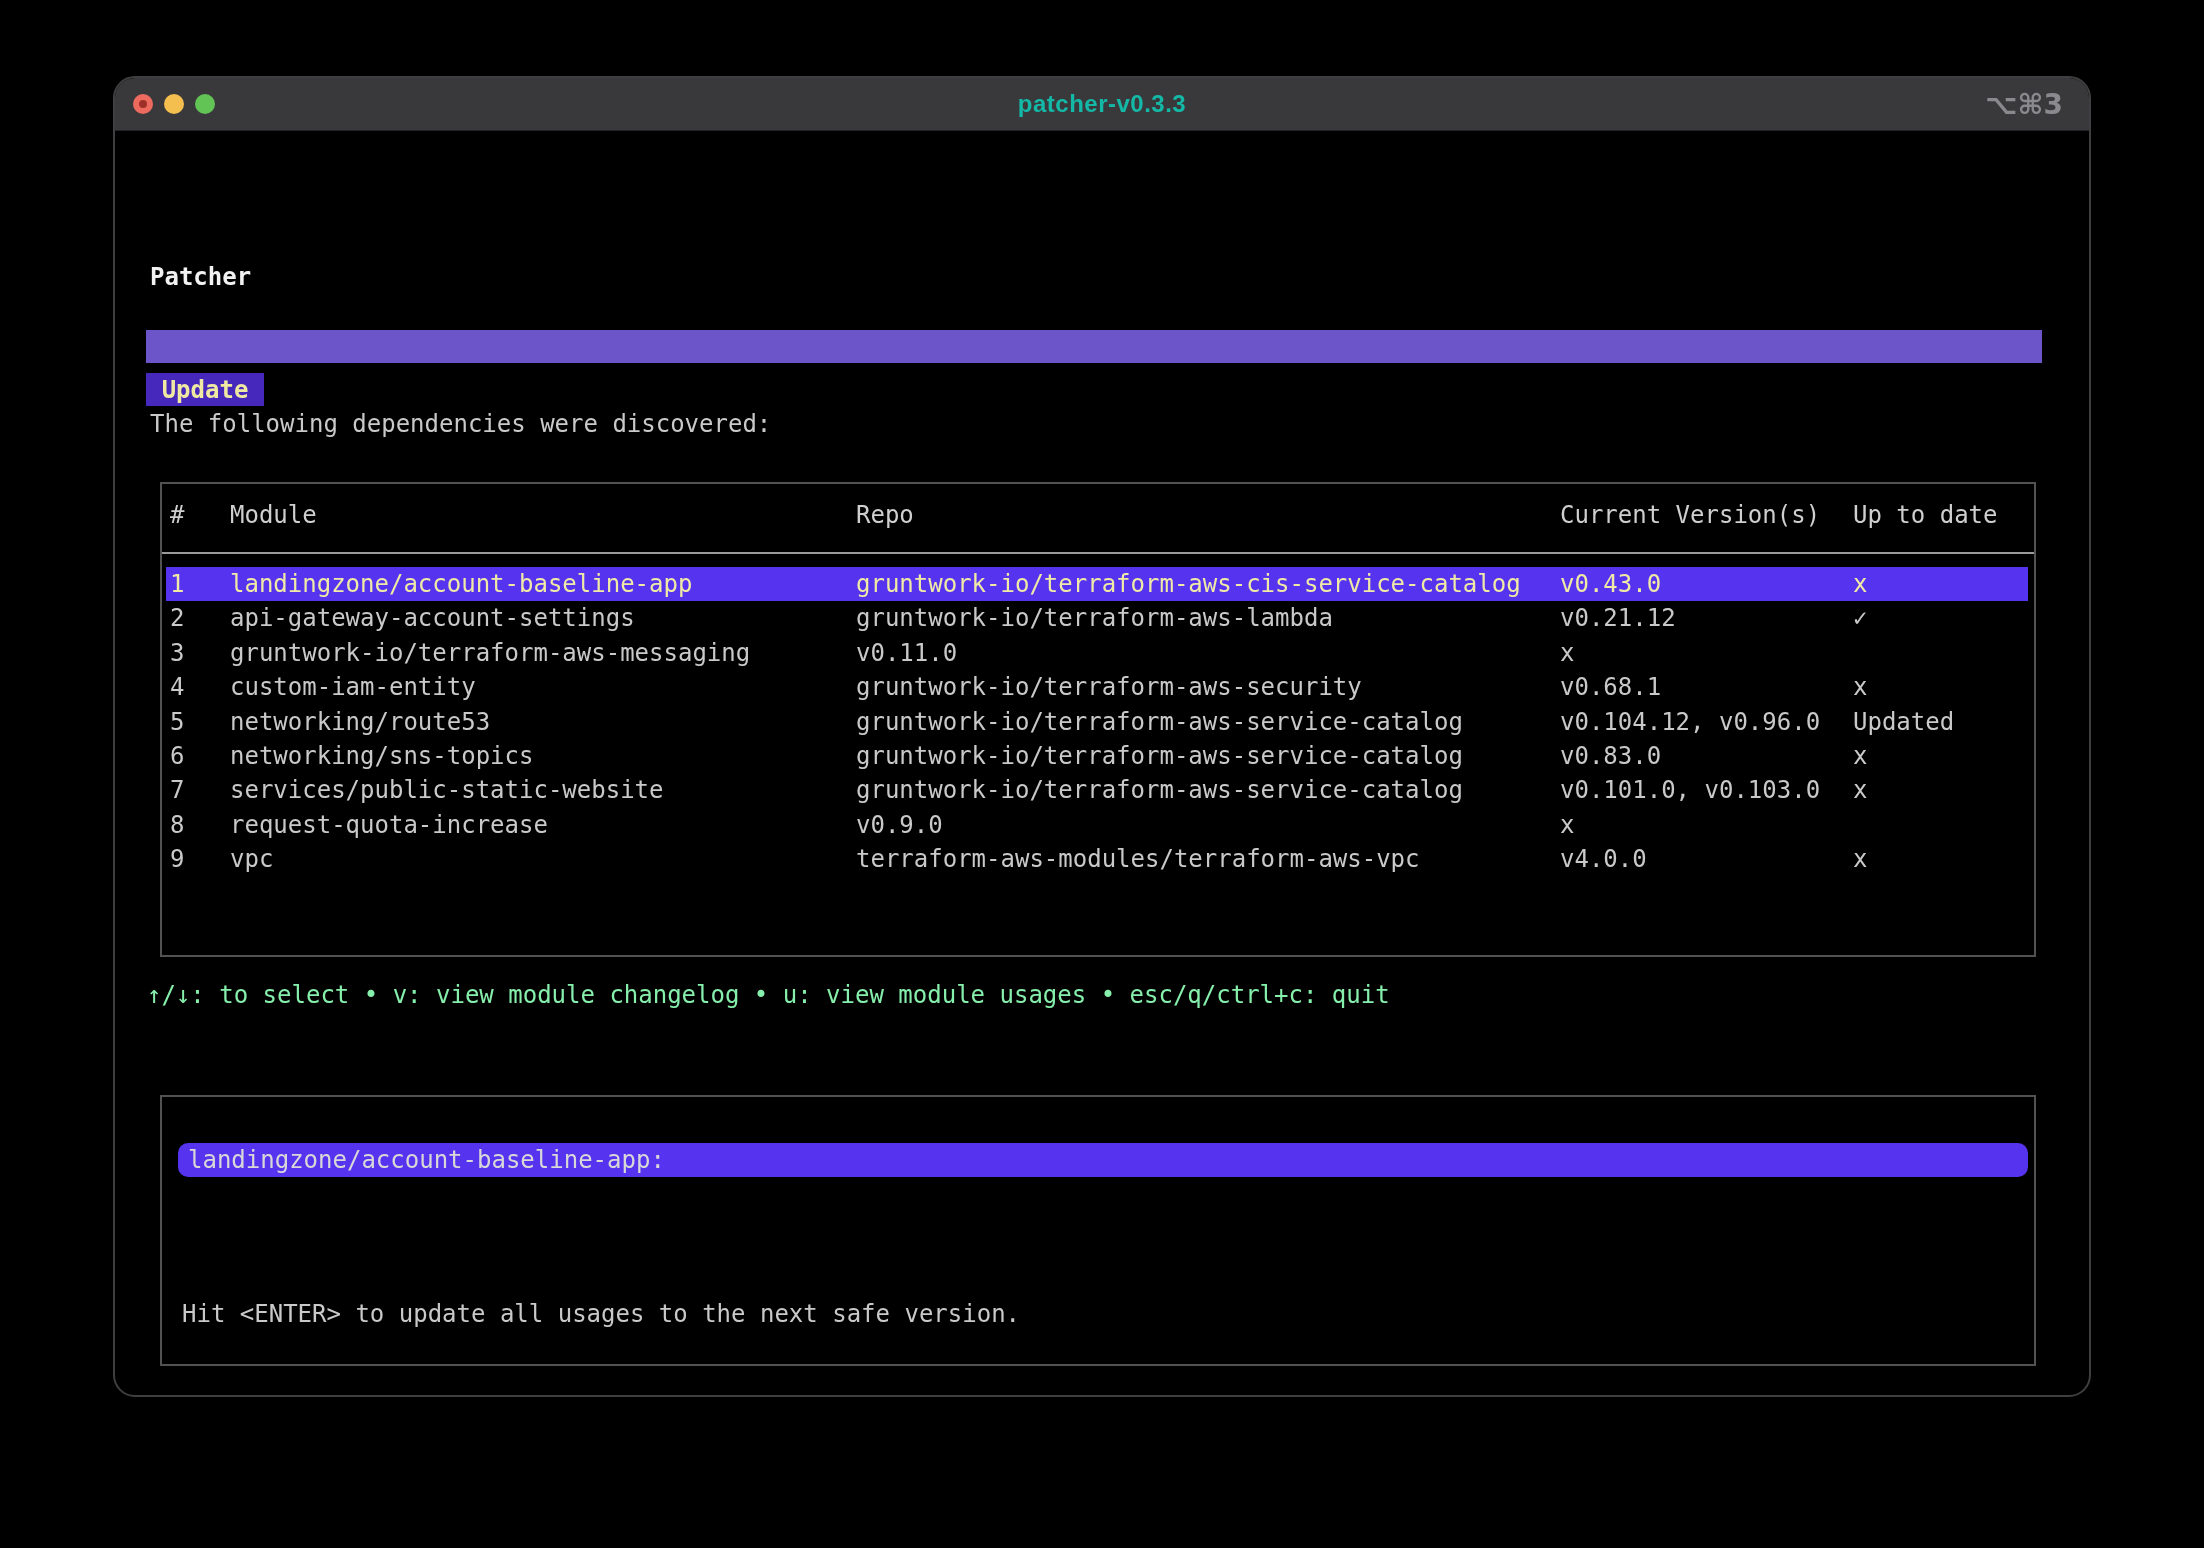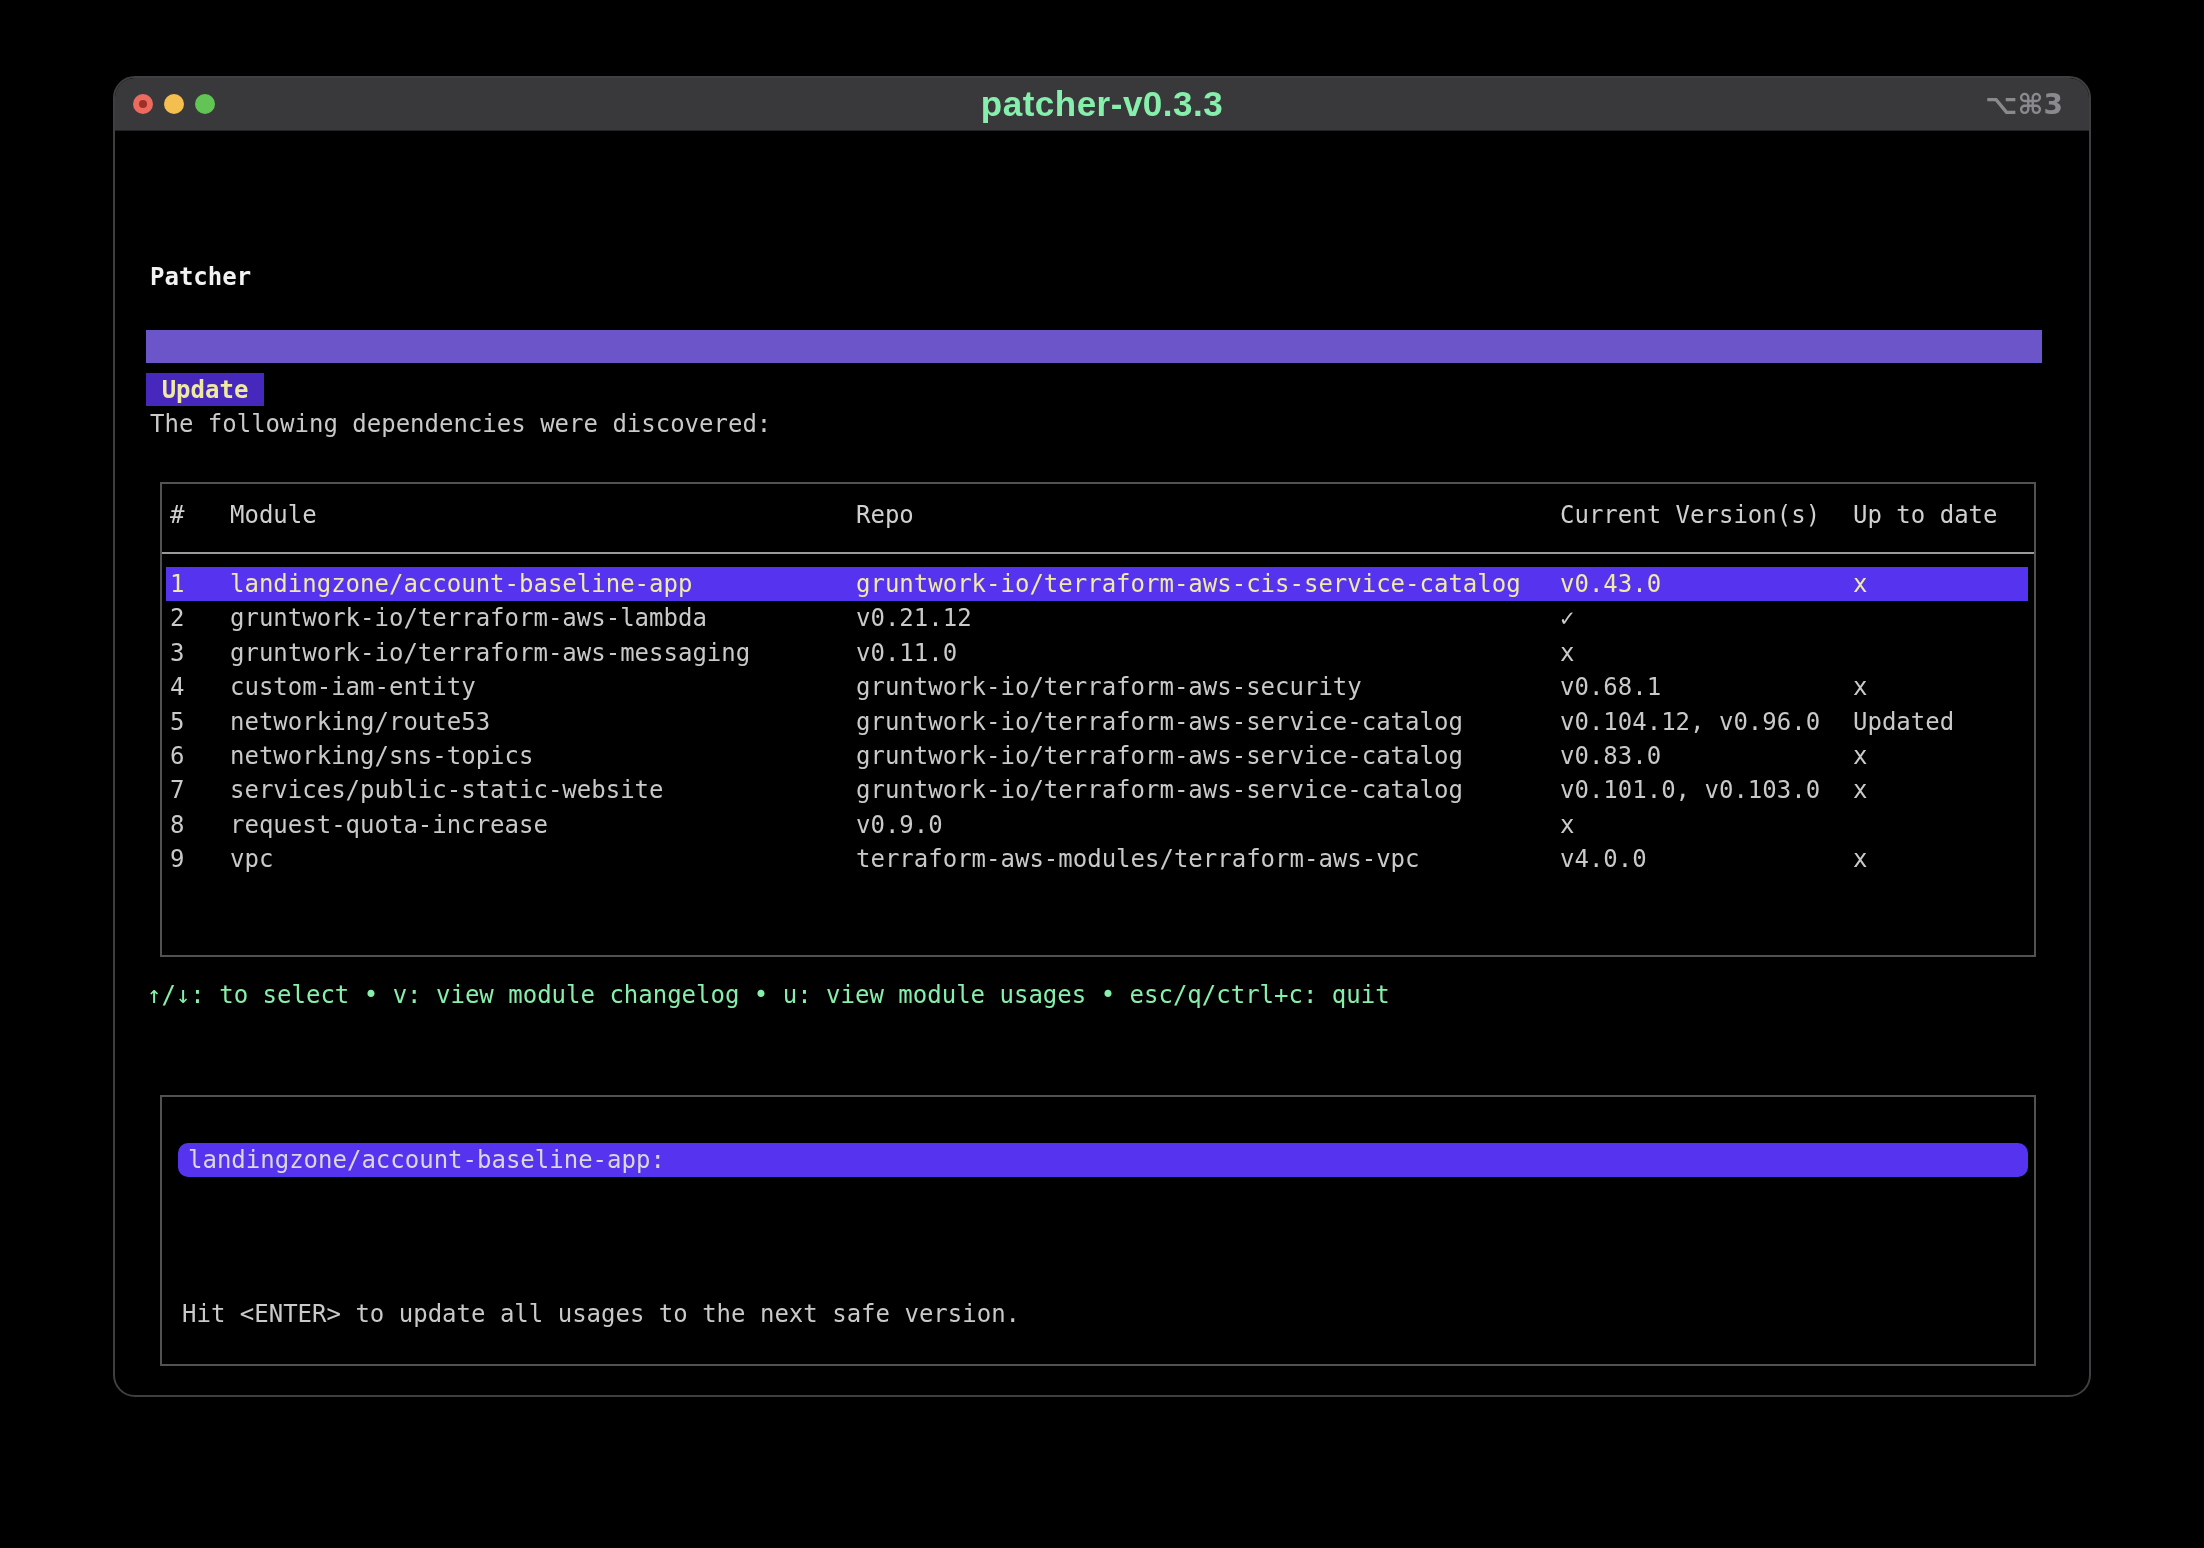--- a/index.html
+++ b/index.html
@@ -5,22 +5,22 @@
   html,body{margin:0;padding:0;background:#000;width:2204px;height:1548px;overflow:hidden;}
   .stage{position:relative;width:2204px;height:1548px;background:#000;
          font-family:"DejaVu Sans Mono",monospace;}
 
   
   .window{position:absolute;left:113px;top:76px;width:1978px;height:1321px;
           background:#000;border:2px solid #3f3f41;border-radius:22px;
           box-sizing:border-box;overflow:hidden;}
   .titlebar{position:relative;height:52px;background:var(--titlebar_bg,#39393b);
             border-bottom:1px solid #232325;display:flex;align-items:center;justify-content:center;}
-  .win-title{font-family:"Liberation Sans",sans-serif;font-weight:bold;font-size:35px;
-             color:#86efac;letter-spacing:.5px;}
+  .win-title{font-family:"Liberation Sans",sans-serif;font-weight:bold;font-size:24px;
+             color:#14b8a6;letter-spacing:.5px;}
   .lights{position:absolute;left:18px;top:0;height:52px;display:flex;align-items:center;gap:11px;}
   .light{width:20px;height:20px;border-radius:50%;position:relative;}
   .light.red{background:var(--light_red,#ec6a5e);}
   .light.red::after{content:'';position:absolute;left:6px;top:6px;width:8px;height:8px;
                     border-radius:50%;background:#9e3028;}
   .light.yellow{background:var(--light_yellow,#f5bf50);}
   .light.green{background:var(--light_green,#61c455);}
   .shortcut{position:absolute;right:26px;top:0;height:52px;display:flex;align-items:center;
             font-family:"DejaVu Sans",sans-serif;font-weight:bold;font-size:28px;color:#8a8a8e;}
 
@@ -98,20 +98,21 @@
         <div class="rows">
           <div class="grid-line row selected">
             <span>1</span>
             <span>landingzone/account-baseline-app</span>
             <span>gruntwork-io/terraform-aws-cis-service-catalog</span>
             <span>v0.43.0</span>
             <span>x</span>
           </div>
           <div class="grid-line row">
             <span>2</span>
+            <span>api-gateway-account-settings</span>
             <span>gruntwork-io/terraform-aws-lambda</span>
             <span>v0.21.12</span>
             <span>✓</span>
           </div>
           <div class="grid-line row">
             <span>3</span>
             <span>gruntwork-io/terraform-aws-messaging</span>
             <span>v0.11.0</span>
             <span>x</span>
           </div>

